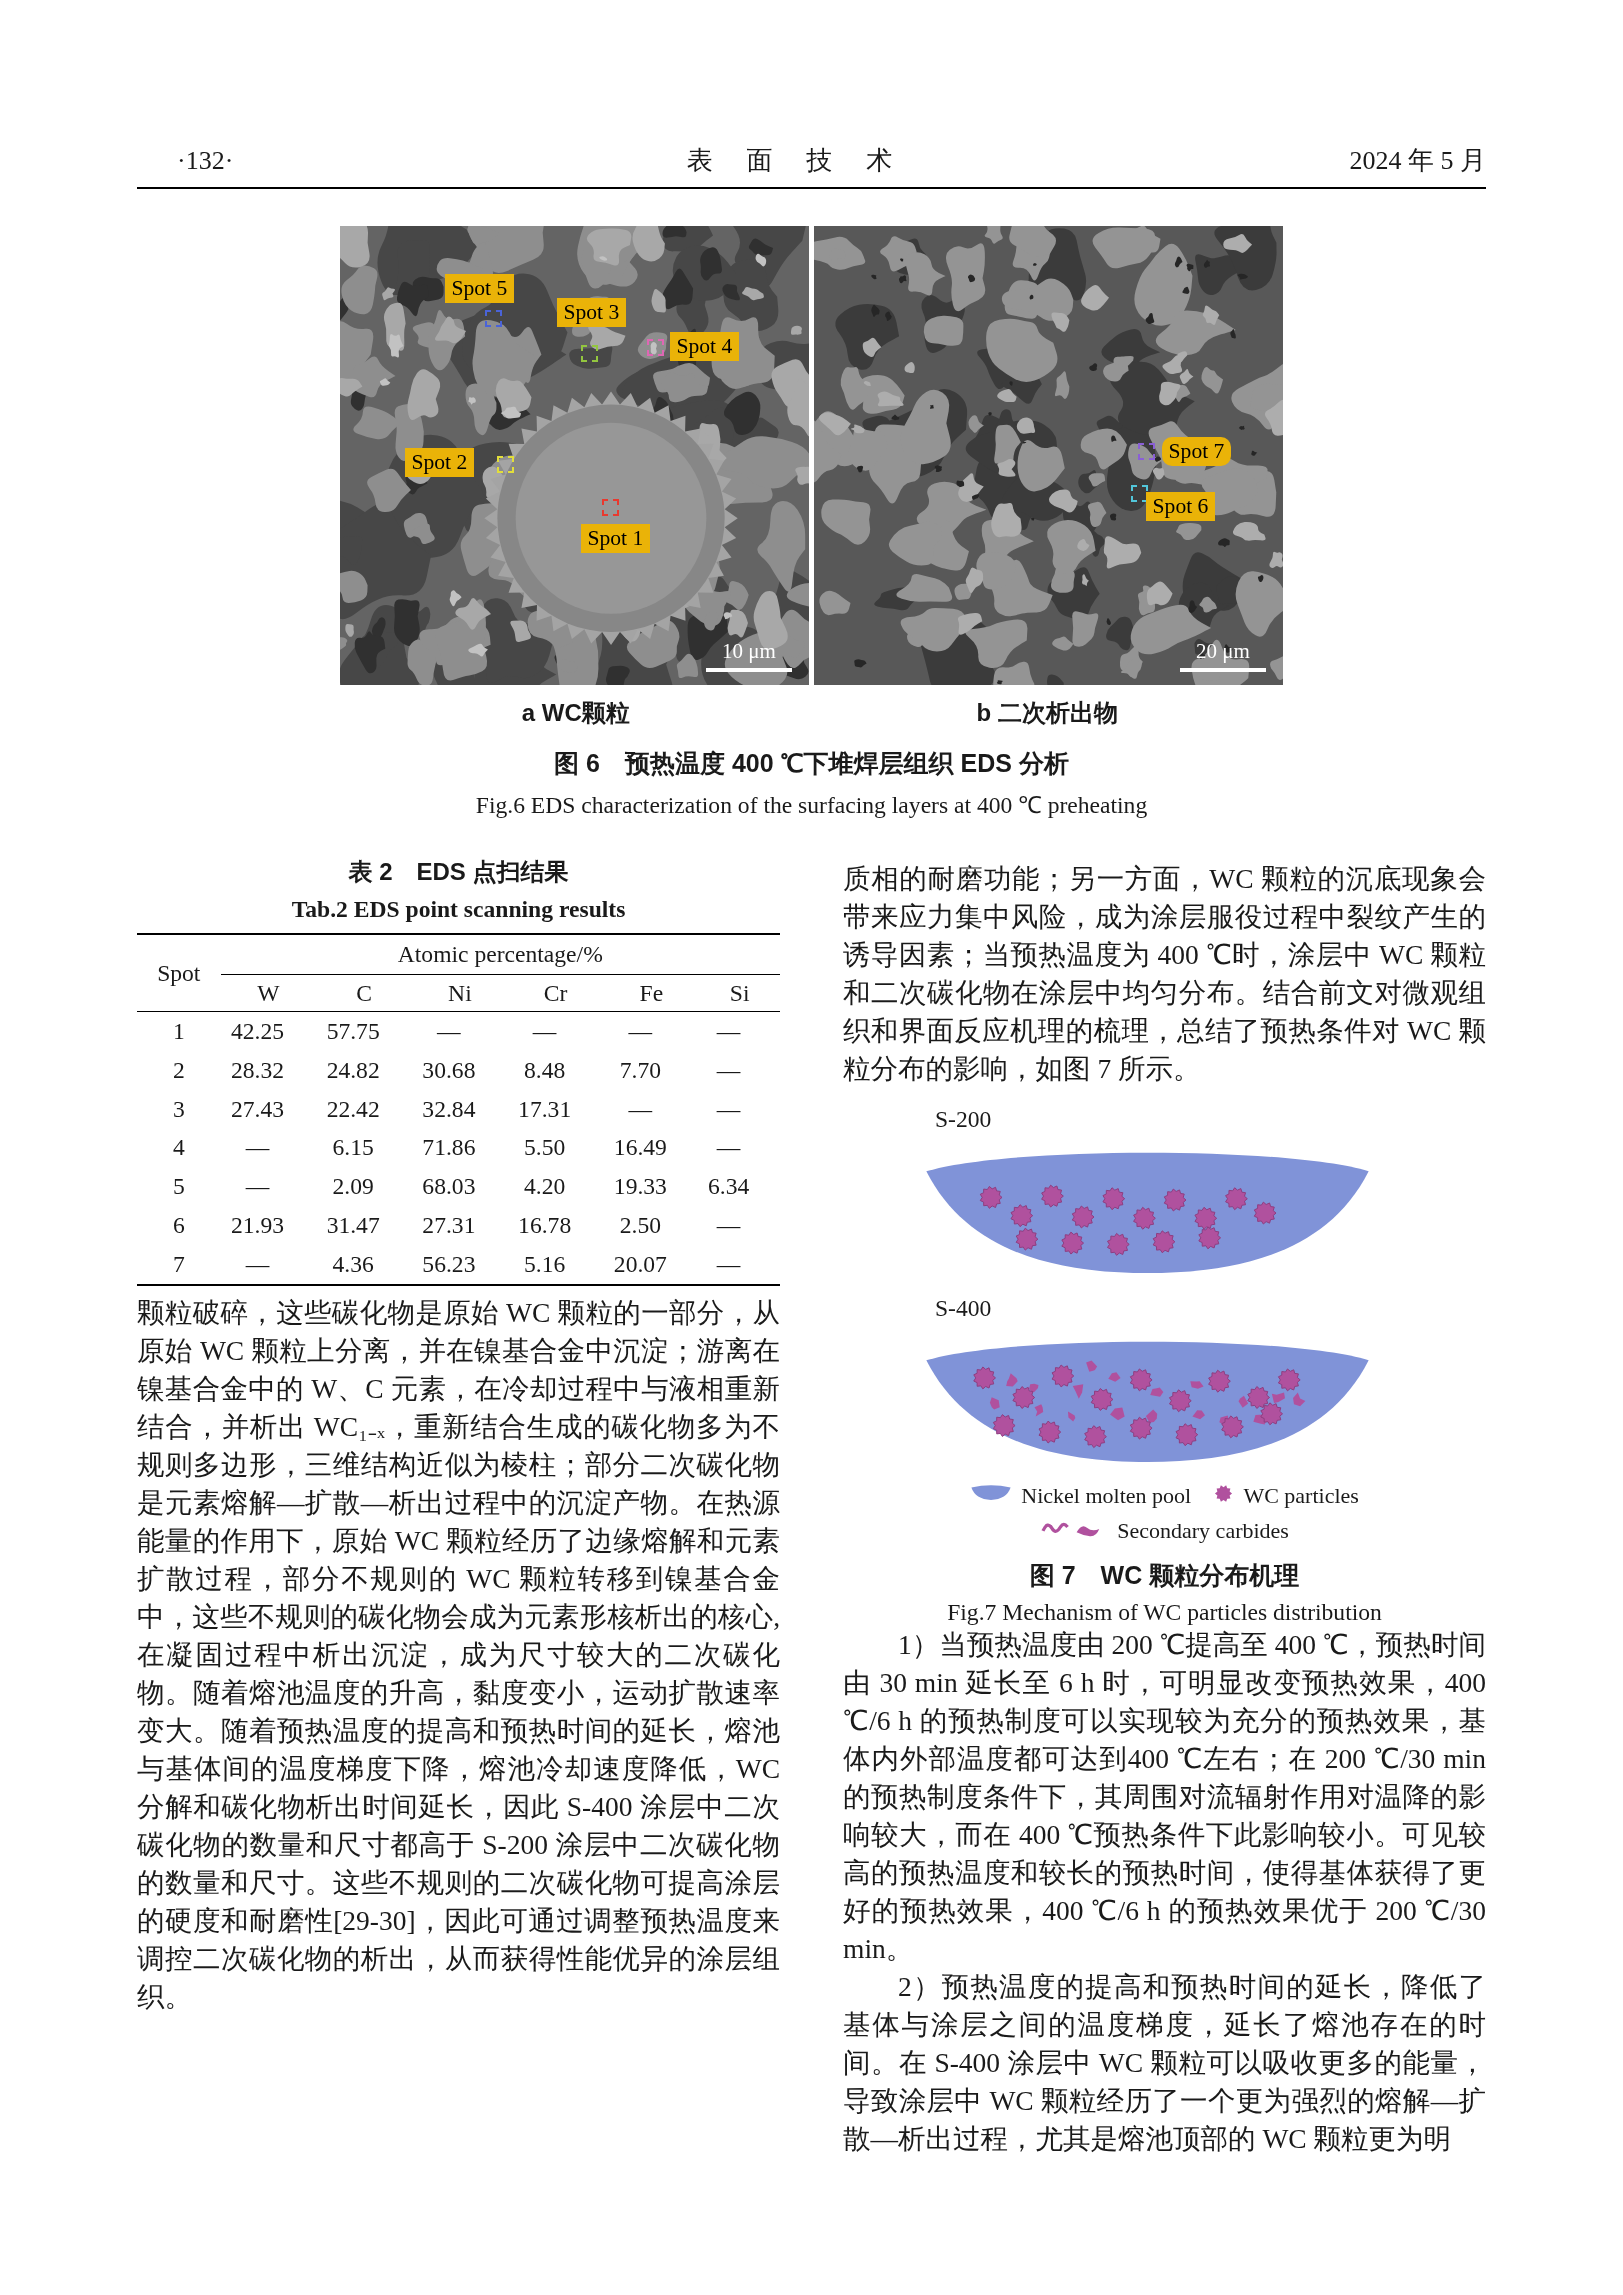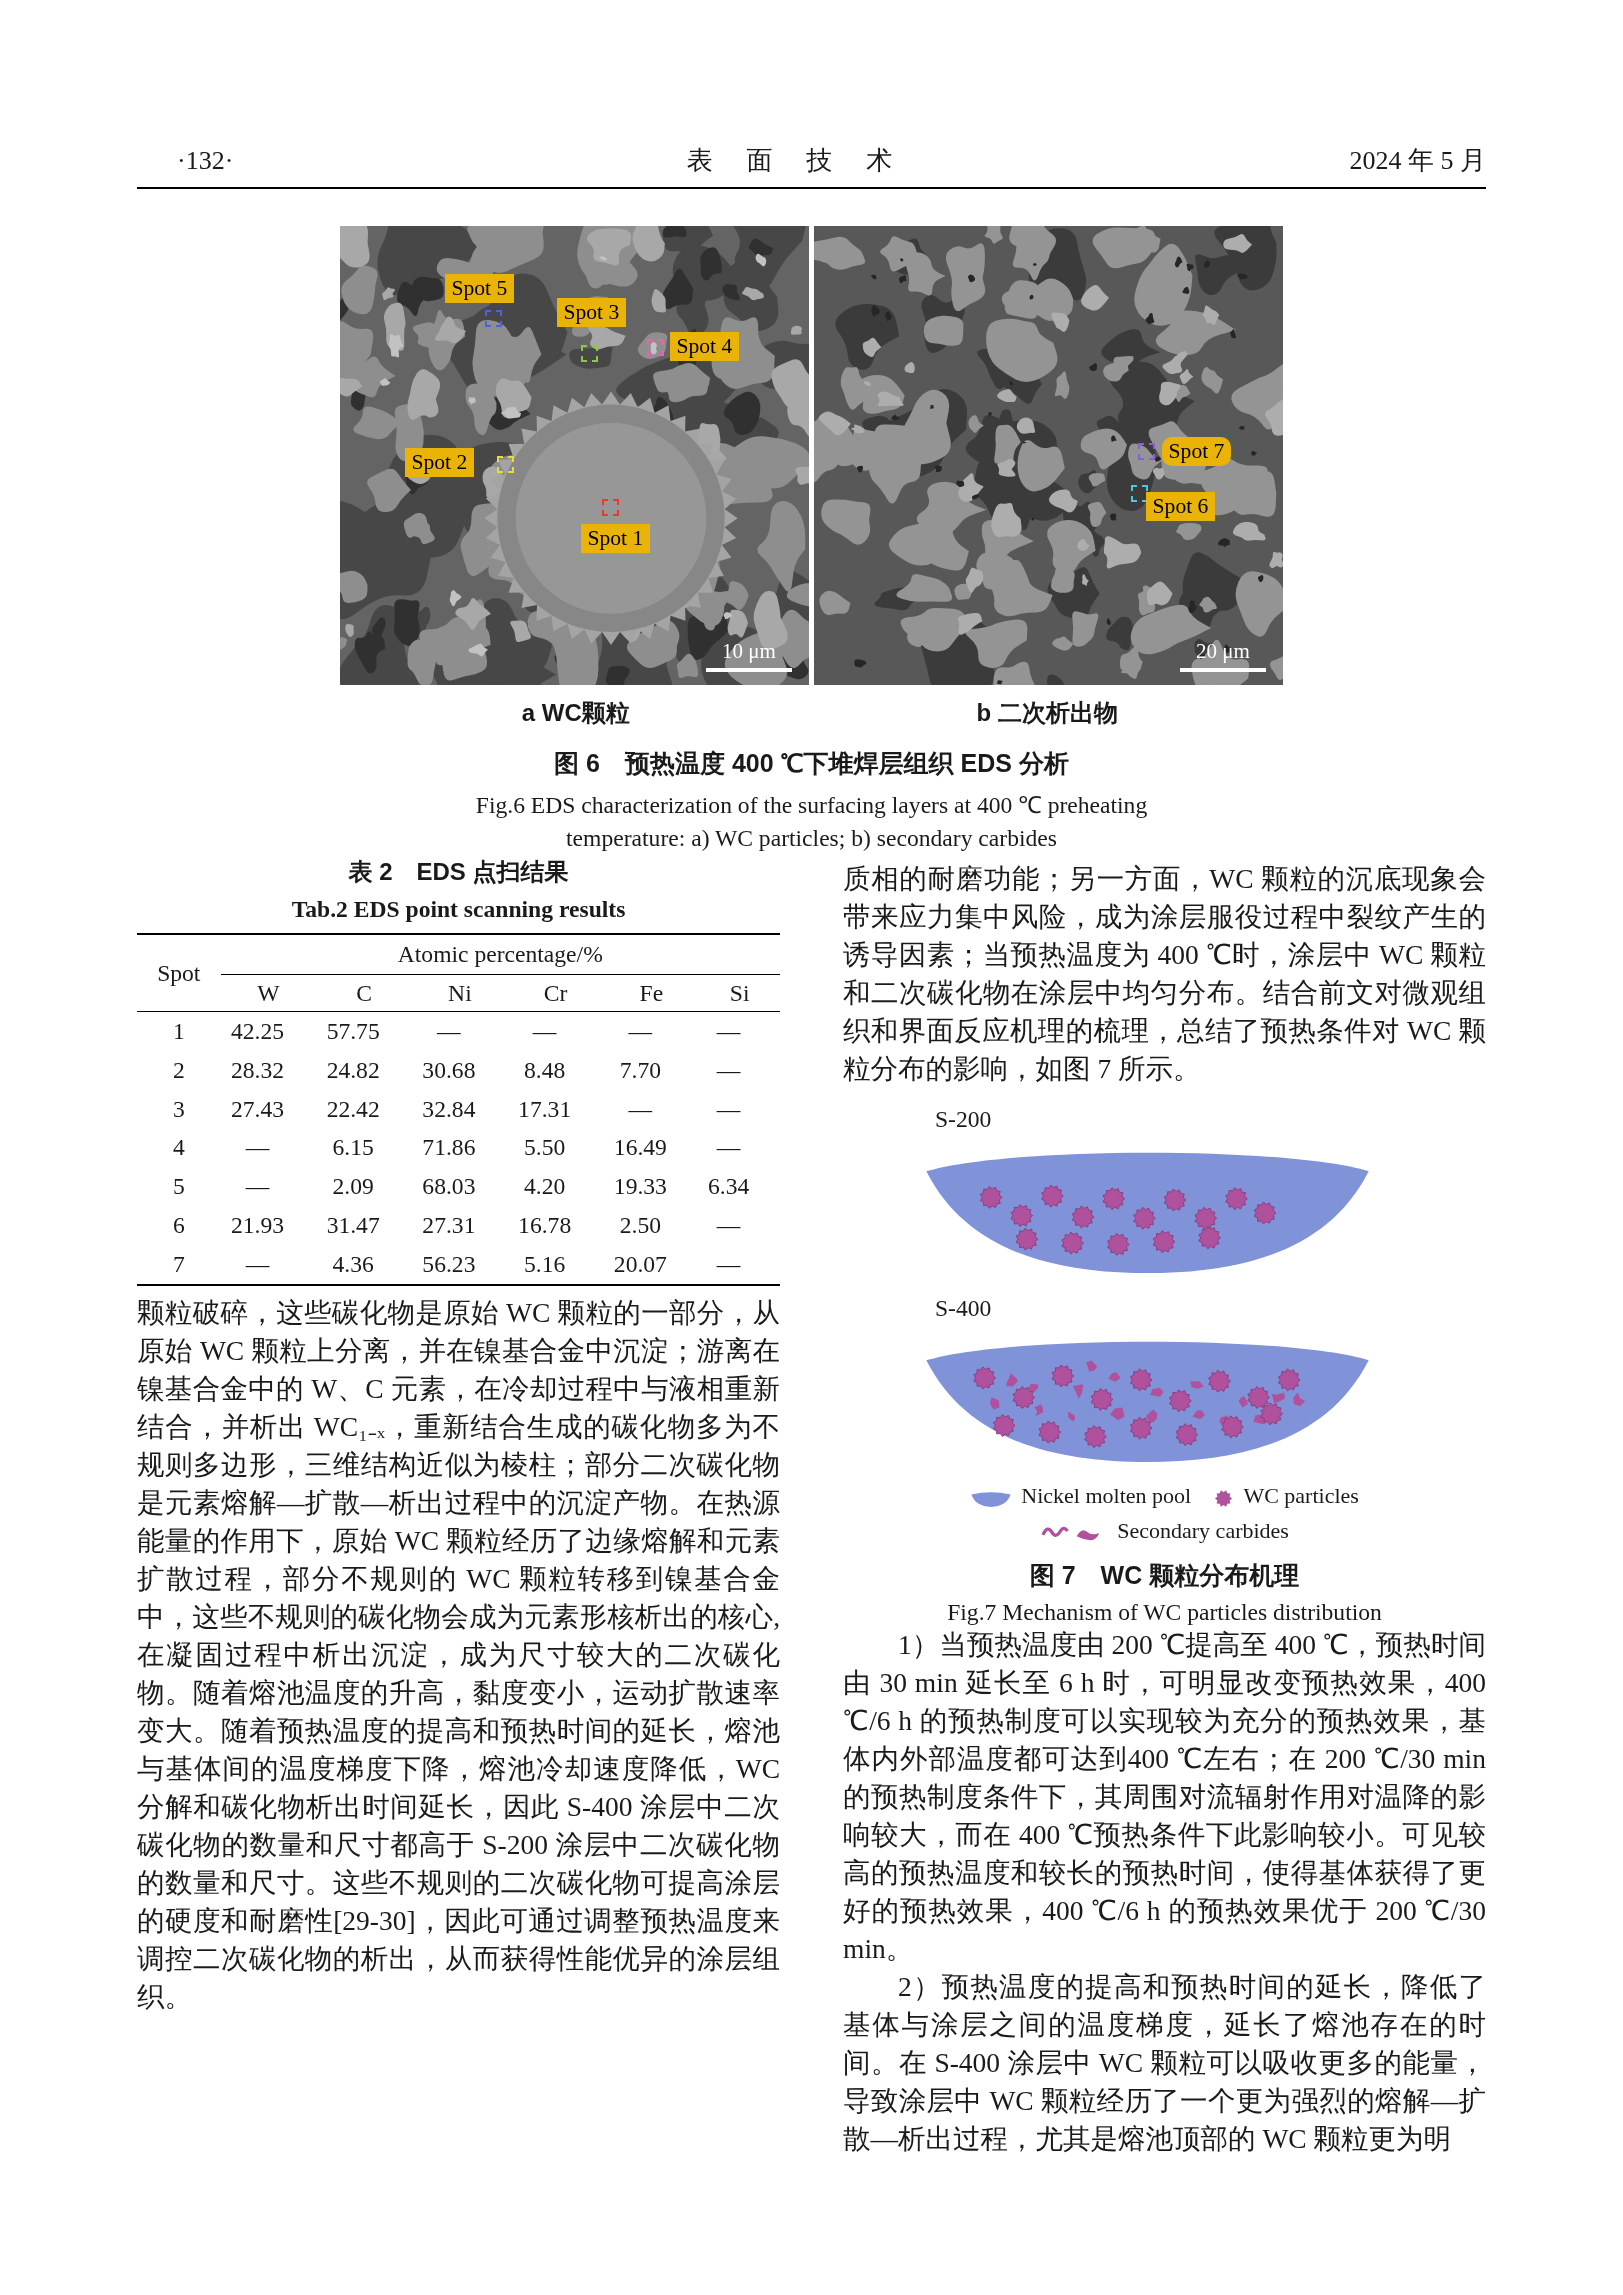--- a/index.html
+++ b/index.html
@@ -75,21 +75,21 @@
   .after-table { margin-top:18.3px; }
 
   
   .fig7-label { font-size:23.6px; margin:18.3px 0 6.5px 92px; }
   .pool-svg { display:block; width:451px; height:137px; margin-left:79px; }
   .legend-row {
     display:flex; justify-content:center; align-items:center;
     gap:22px; margin-top:17px; font-size:22px;
   }
   .legend-row.second { margin-top:9.2px; }
-  .legend-item { display:flex; align-items:flex-end; gap:9.2px; }
+  .legend-item { display:flex; align-items:flex-start; gap:9.2px; }
   .fig7-cap-cn {
     text-align:center; margin-top:15.7px; font-family:"Liberation Sans", sans-serif;
     font-weight:bold; font-size:25px;
   }
   .fig7-cap-en { text-align:center; margin-top:6.5px; font-size:23.6px; }
   .fig7-follow { margin-top:19.6px; }
 </style>
 </head>
 <body>
 
@@ -486,21 +486,20 @@
     </div>
 
     <div class="sub-captions">
       <span>a  WC颗粒</span>
       <span>b  二次析出物</span>
     </div>
     <figcaption>
       <div class="fig6-cap-cn">图 6　预热温度 400  ℃下堆焊层组织 EDS 分析</div>
       <div class="fig6-cap-en">
         <div>Fig.6 EDS characterization of the surfacing layers at 400  ℃  preheating</div>
-        <div>temperature: a) WC particles; b) secondary carbides</div>
       </div>
     </figcaption>
   </figure>
 
   <div class="columns">
 
     <div class="col">
       <div class="tbl-title-cn">表 2　EDS 点扫结果</div>
       <div class="tbl-title-en">Tab.2 EDS point scanning results</div>
 

